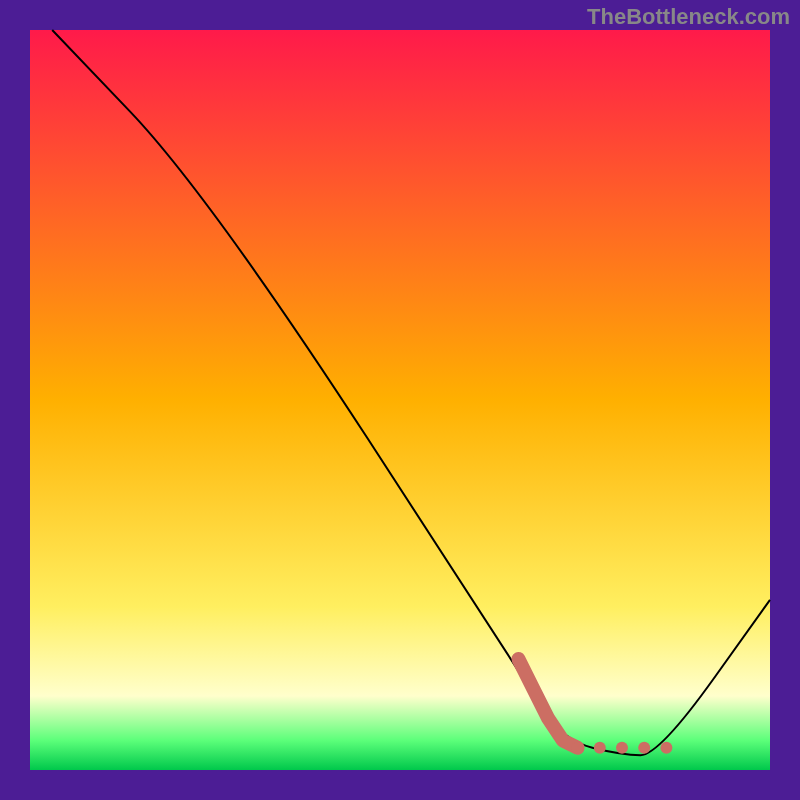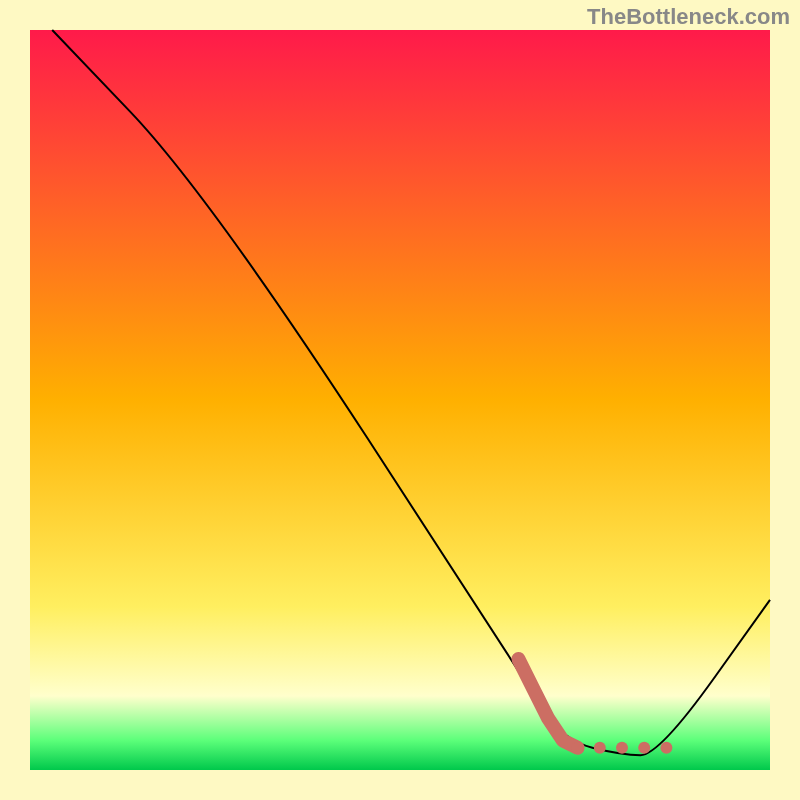--- a/index.html
+++ b/index.html
@@ -10,21 +10,21 @@
     height: 800px;
     position: relative;
     font-family: Arial, sans-serif;
   }
   .frame {
     position: absolute;
     top: 0;
     left: 0;
     width: 800px;
     height: 800px;
-    background: #fef9c3;
+    background: #4c1d95;
   }
   .watermark {
     position: absolute;
     top: 4px;
     right: 10px;
     color: #888;
     font-size: 22px;
     font-weight: bold;
     z-index: 10;
   }

